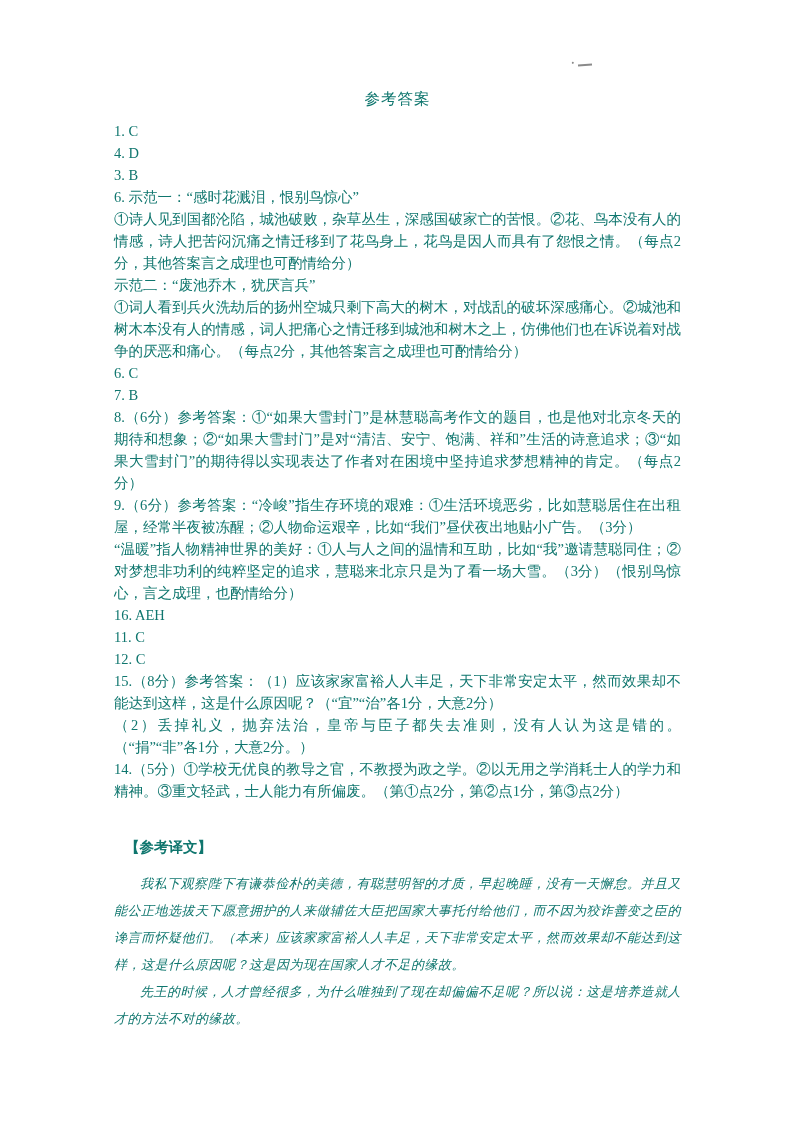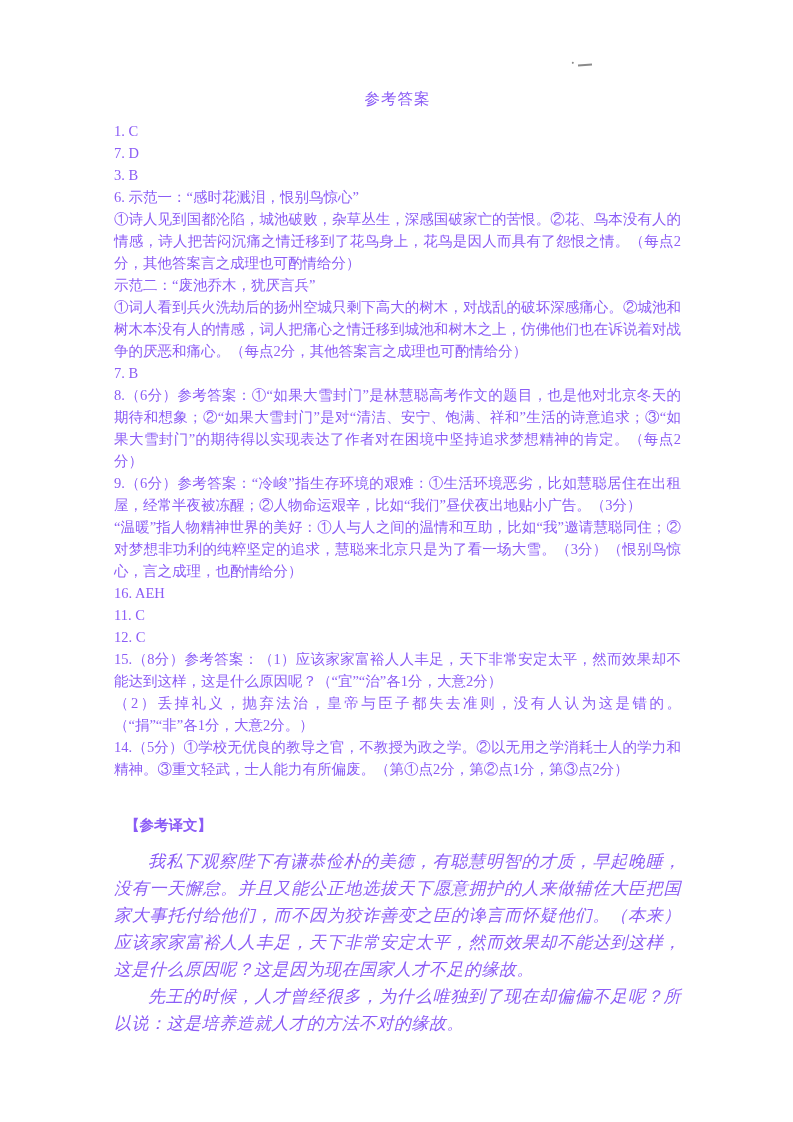--- a/index.html
+++ b/index.html
@@ -11,21 +11,21 @@
     position: relative;
     width: 793px;
     height: 1122px;
     margin: 0 auto;
     background: #ffffff;
     box-sizing: border-box;
     padding: 88px 112px 40px 114px;
     font-family: "Liberation Serif", "DejaVu Serif", serif;
     font-size: 14.5px;
     line-height: 22px;
-    color: #8b5cf6;
+    color: #0f766e;
     overflow: hidden;
   }
   .stray-mark {
     position: absolute;
     left: 578px;
     top: 64px;
     width: 14px;
     height: 2px;
     background: #8a8a8a;
     transform: rotate(-4deg);
@@ -60,39 +60,40 @@
     font-weight: bold;
     line-height: 24px;
   }
   p.trans {
     margin: 0;
     text-indent: 2em;
     text-align: justify;
     text-justify: inter-ideograph;
     font-style: italic;
     line-height: 27px;
-    font-size: 17px;
+    font-size: 13px;
     letter-spacing: 0.5px;
   }
 </style>
 </head>
 <body>
 
 <div class="page">
   <div class="stray-mark"></div>
 
   <div class="doc-title">参考答案</div>
 
   <p class="ans">1. C</p>
-  <p class="ans">7. D</p>
+  <p class="ans">4. D</p>
   <p class="ans">3. B</p>
   <p class="ans">6. 示范一：“感时花溅泪，恨别鸟惊心”</p>
   <p class="ans">①诗人见到国都沦陷，城池破败，杂草丛生，深感国破家亡的苦恨。②花、鸟本没有人的情感，诗人把苦闷沉痛之情迁移到了花鸟身上，花鸟是因人而具有了怨恨之情。（每点2分，其他答案言之成理也可酌情给分）</p>
   <p class="ans">示范二：“废池乔木，犹厌言兵”</p>
   <p class="ans">①词人看到兵火洗劫后的扬州空城只剩下高大的树木，对战乱的破坏深感痛心。②城池和树木本没有人的情感，词人把痛心之情迁移到城池和树木之上，仿佛他们也在诉说着对战争的厌恶和痛心。（每点2分，其他答案言之成理也可酌情给分）</p>
+  <p class="ans">6. C</p>
   <p class="ans">7. B</p>
   <p class="ans">8.（6分）参考答案：①“如果大雪封门”是林慧聪高考作文的题目，也是他对北京冬天的期待和想象；②“如果大雪封门”是对“清洁、安宁、饱满、祥和”生活的诗意追求；③“如果大雪封门”的期待得以实现表达了作者对在困境中坚持追求梦想精神的肯定。（每点2分）</p>
   <p class="ans">9.（6分）参考答案：“冷峻”指生存环境的艰难：①生活环境恶劣，比如慧聪居住在出租屋，经常半夜被冻醒；②人物命运艰辛，比如“我们”昼伏夜出地贴小广告。（3分）</p>
   <p class="ans">“温暖”指人物精神世界的美好：①人与人之间的温情和互助，比如“我”邀请慧聪同住；②对梦想非功利的纯粹坚定的追求，慧聪来北京只是为了看一场大雪。（3分）（恨别鸟惊心，言之成理，也酌情给分）</p>
   <p class="ans">16. AEH</p>
   <p class="ans">11. C</p>
   <p class="ans">12. C</p>
   <p class="ans">15.（8分）参考答案：（1）应该家家富裕人人丰足，天下非常安定太平，然而效果却不能达到这样，这是什么原因呢？（“宜”“治”各1分，大意2分）</p>
   <p class="ans">（2）丢掉礼义，抛弃法治，皇帝与臣子都失去准则，没有人认为这是错的。（“捐”“非”各1分，大意2分。）</p>
   <p class="ans">14.（5分）①学校无优良的教导之官，不教授为政之学。②以无用之学消耗士人的学力和精神。③重文轻武，士人能力有所偏废。（第①点2分，第②点1分，第③点2分）</p>

